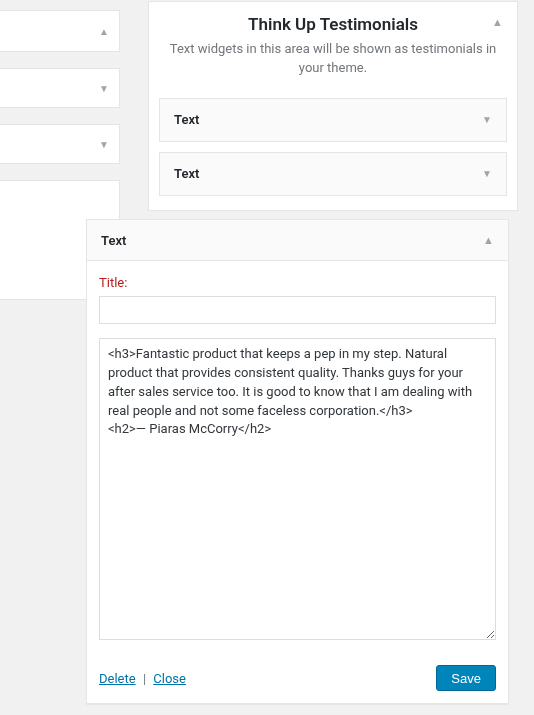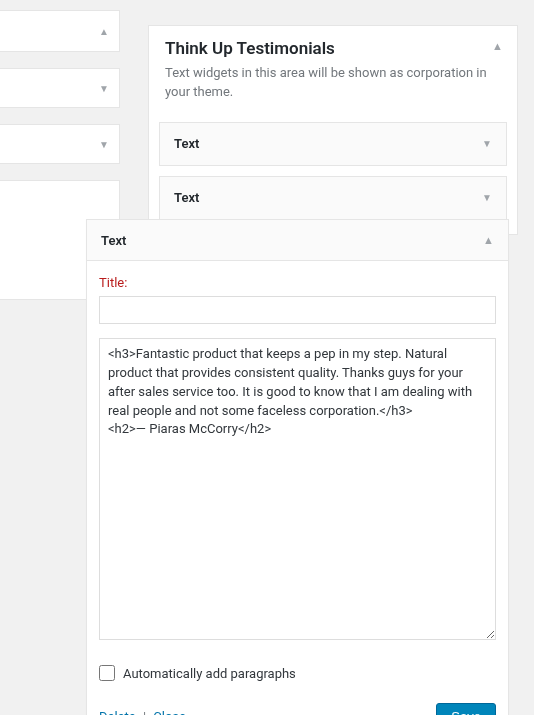--- a/index.html
+++ b/index.html
@@ -37,24 +37,25 @@
     color: #a0a5aa;
     font-size: 10px;
   }
   .wbox.big { height: 120px; }
   .wbox.big .toggle { top: auto; bottom: 10px; transform: none; }
 
   
   .right-col {
     position: absolute;
     left: 148px;
-    top: 25px;
+    top: 1px;
     width: 370px;
     background: #fff;
     border: 1px solid #e5e5e5;
+    text-align: center;
   }
   .area-head {
     padding: 12px 16px 10px 16px;
     position: relative;
   }
   .area-title {
     font-size: 17px;
     font-weight: 600;
     color: #23282d;
   }
@@ -197,21 +198,21 @@
   </div>
   <div class="wbox big">
     <span class="toggle">▼</span>
   </div>
 </div>
 
 <div class="right-col">
   <div class="area-head">
     <div class="area-title">Think Up Testimonials</div>
     <span class="area-toggle">▲</span>
-    <div class="area-desc">Text widgets in this area will be shown as corporation in your theme.</div>
+    <div class="area-desc">Text widgets in this area will be shown as testimonials in your theme.</div>
   </div>
   <div class="area-body">
     <div class="witem">
       <span class="witem-label">Text</span>
       <span class="witem-caret">▼</span>
     </div>
     <div class="witem">
       <span class="witem-label">Text</span>
       <span class="witem-caret">▼</span>
     </div>
@@ -221,24 +222,20 @@
 <div class="editor">
   <div class="editor-head">
     <span class="editor-title">Text</span>
     <span class="editor-toggle">▲</span>
   </div>
   <div class="editor-body">
     <label class="field-label">Title:</label>
     <input type="text" class="title-input" value="" style="">
     <textarea class="content-ta" style="">&lt;h3&gt;Fantastic product that keeps a pep in my step. Natural product that provides consistent quality. Thanks guys for your after sales service too. It is good to know that I am dealing with real people and not some faceless corporation.&lt;/h3&gt;
 &lt;h2&gt;— Piaras McCorry&lt;/h2&gt;</textarea>
-    <div class="check-row">
-      <input type="checkbox" id="autop" style="">
-      <label for="autop">Automatically add paragraphs</label>
-    </div>
     <div class="footer-row">
       <span class="links">
         <a href="#">Delete</a>
         <span class="sep">|</span>
         <a href="#">Close</a>
       </span>
       <button class="save-btn">Save</button>
     </div>
   </div>
 </div>

